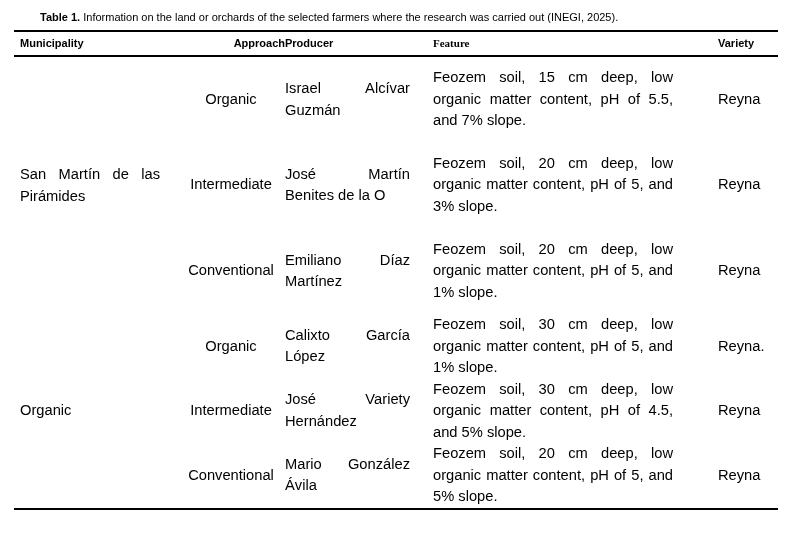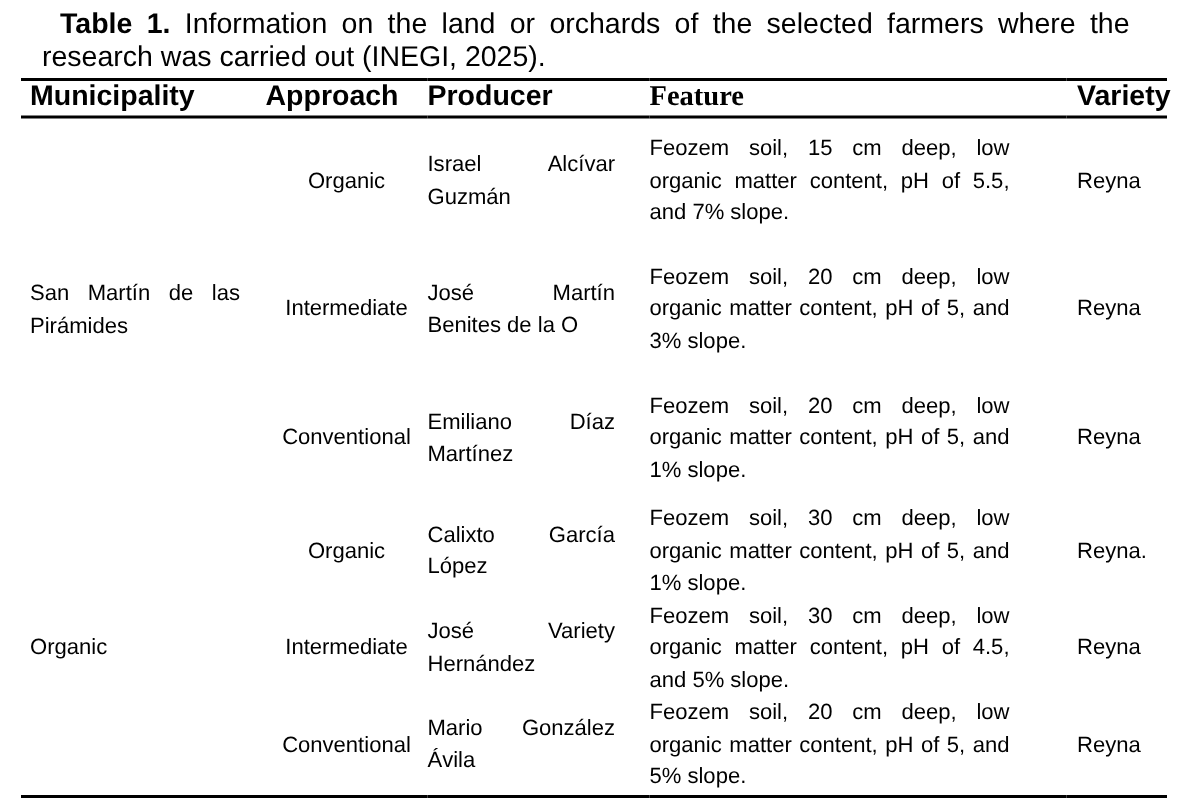--- a/index.html
+++ b/index.html
@@ -13,21 +13,21 @@
     color: #000000;
   }
   .page {
     position: relative;
     width: 792px;
     height: 537px;
   }
   .caption {
     margin: 6px 0 2px 28px;
     width: 725px;
-    font-size: 19px;
+    font-size: 11px;
     line-height: 22px;
     text-align: justify;
     text-indent: 12px;
   }
   .caption b { font-weight: bold; }
 
   table.data-table {
     border-collapse: collapse;
     table-layout: fixed;
     margin-left: 14px;
@@ -36,29 +36,29 @@
     border-bottom: 2px solid #000;
   }
   col.c-muni     { width: 160px; }
   col.c-approach { width: 111px; }
   col.c-producer { width: 148px; }
   col.c-feature  { width: 278px; }
   col.c-variety  { width: 67px; }
 
   thead th {
     border-bottom: 2px solid #000;
-    font-size: 19px;
+    font-size: 11px;
     font-weight: bold;
     text-align: left;
     line-height: 18px;
     padding: 2px 0 3px 0;
     vertical-align: middle;
   }
   th.h-muni     { padding-left: 6px; }
-  th.h-approach { padding-left: 3px; }
+  th.h-approach { padding-left: 3px; text-align: right; }
   th.h-producer { padding-left: 0; }
   th.h-feature  { padding-left: 0; font-family: Liberation Serif, serif; }
   th.h-variety  { padding-left: 7px; }
 
   tbody td {
     font-size: 14.7px;
     line-height: 21.5px;
     vertical-align: middle;
     padding: 0;
   }

